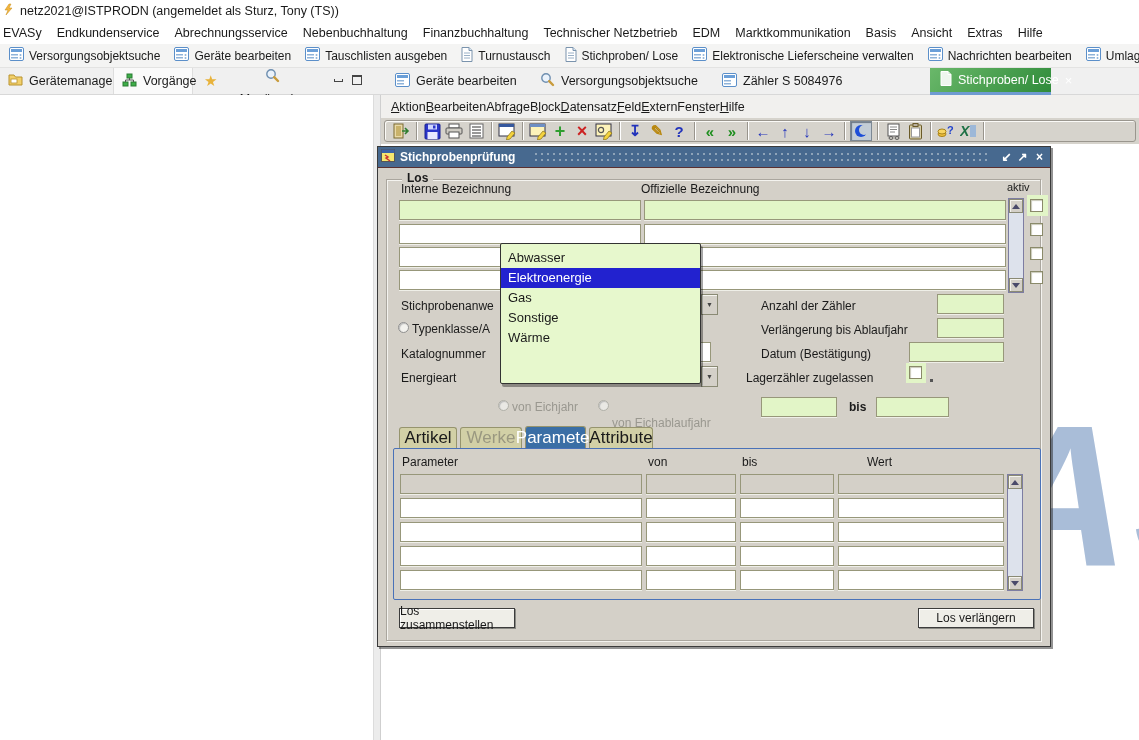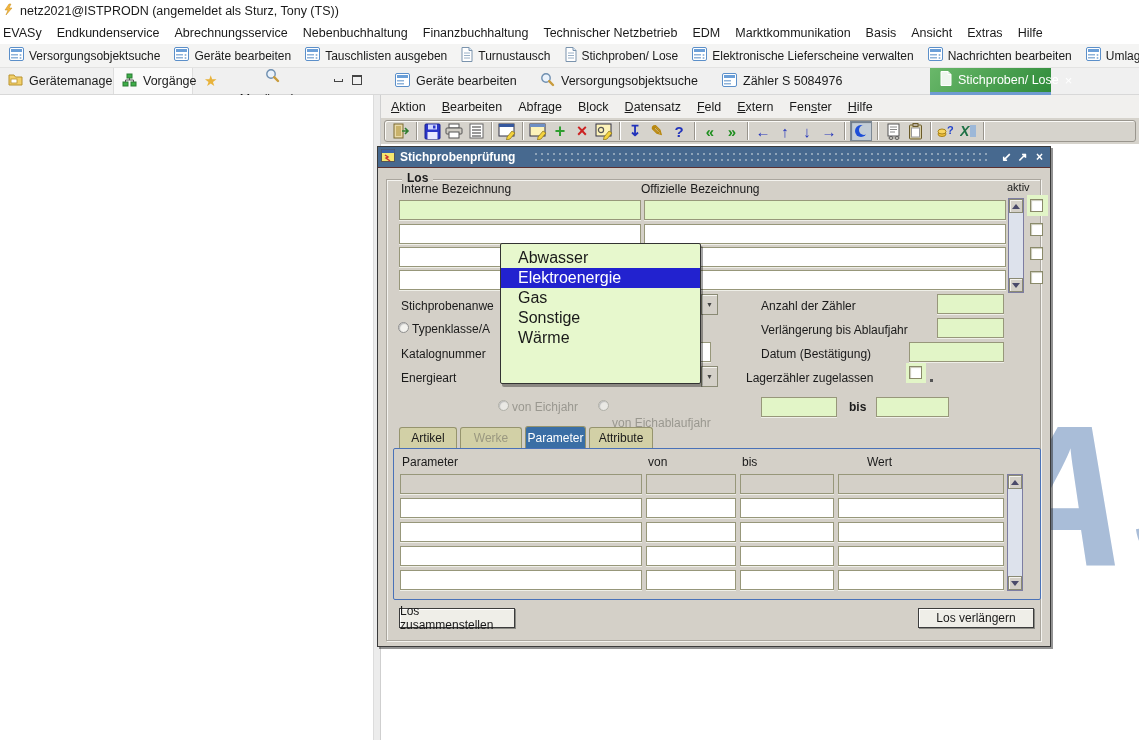--- a/index.html
+++ b/index.html
@@ -18,21 +18,21 @@
   .mditab{position:absolute;top:0;height:26px;display:flex;align-items:center;gap:6px;font-size:12.5px;padding:0 10px;box-sizing:border-box;white-space:nowrap;}
   .mditab.green{background:linear-gradient(135deg,#6ab86a,#2f8b3a);color:#fff;height:24px;}
   .greenline{position:absolute;top:24px;height:3px;background:#6f9bd1;}
   .winbtn{position:absolute;top:5px;width:16px;height:14px;display:flex;align-items:center;justify-content:center;cursor:default;}
   .minbar{width:9px;height:3px;border:1px solid #444;border-top:none;box-sizing:border-box;}
   .maxbox{width:10px;height:10px;border:1px solid #444;border-top:2px solid #444;box-sizing:border-box;}
   
   .leftpanel{left:0;top:95px;width:373px;height:645px;background:#fff;}
   .splitter{left:373px;top:95px;width:8px;height:645px;background:#ececec;border-left:1px solid #dcdcdc;border-right:1px solid #cfcfcf;box-sizing:border-box;}
   
-  .fmenu{left:381px;top:95px;width:758px;height:23px;background:#f1f0ee;display:flex;gap:16px;align-items:center;padding-left:10px;font-size:12.5px;box-sizing:border-box;}
+  .fmenu{left:381px;top:95px;width:758px;height:23px;background:#f1f0ee;display:flex;align-items:center;padding-left:10px;font-size:12.5px;box-sizing:border-box;}
   .fmenu span{white-space:nowrap;cursor:default;}
   .ftoolbar{left:381px;top:118px;width:758px;height:26px;background:#d6d3cc;}
   .ftb-inner{position:absolute;left:3px;top:2px;right:3px;bottom:2px;border:1px solid #9a968e;box-shadow:inset 1px 1px 0 #fbfaf7;border-radius:3px;display:flex;align-items:center;gap:2px;padding-left:6px;box-sizing:border-box;}
   .ticon{width:20px;height:20px;display:flex;align-items:center;justify-content:center;font-size:15px;font-weight:bold;cursor:default;}
   .tsep{width:1px;height:18px;background:#98948c;box-shadow:1px 0 0 #fff;margin:0 3px;}
   .tblue{color:#2233bb;} .tgreen{color:#1f8f1f;} .tred{color:#cc2222;font-size:18px;} .tplus{color:#2f9e2f;font-size:18px;} .tgold{color:#b8860b;}
   .pressed{background:#c3cdd6;border:1px solid #7c8894;box-shadow:inset 1px 1px 1px #6d7884;width:22px;height:20px;box-sizing:border-box;}
   
   .canvas{left:381px;top:144px;width:758px;height:596px;background:#fff;}
   .watermark{position:absolute;left:604px;top:252px;font-size:200px;font-weight:bold;font-style:italic;color:#a9bdd8;line-height:1;letter-spacing:4px;user-select:none;}
@@ -50,27 +50,27 @@
   .fld.green{background:#e2f5c7;}
   .fld.dis{background:#d4d0c8;}
   .combo{position:absolute;width:17px;height:21px;background:#d4d0c8;border:1px solid #8a8a74;box-shadow:inset 1px 1px 0 #f5f4ef;display:flex;align-items:center;justify-content:center;font-size:7px;color:#444;box-sizing:border-box;}
   .cb{position:absolute;width:13px;height:13px;background:#fff;border:1px solid #8a8a6a;box-shadow:inset 1px 1px 1px #c9c9b8;box-sizing:border-box;}
   .cbbg{position:absolute;width:21px;height:21px;background:#e2f5c7;}
   .radio{position:absolute;width:11px;height:11px;border-radius:50%;background:#f3f2ee;border:1px solid #8f8f8f;box-shadow:inset 1px 1px 1px #bbb;box-sizing:border-box;}
   .vscroll{position:absolute;width:16px;background:#dde2ec;border:1px solid #7d7da2;box-sizing:border-box;}
   .sbtn{position:absolute;left:0;width:14px;height:14px;background:#d4d0c8;border:1px solid #8a8a74;box-shadow:inset 1px 1px 0 #f5f4ef;display:flex;align-items:center;justify-content:center;box-sizing:border-box;}
   .tri-up{width:0;height:0;border-left:4px solid transparent;border-right:4px solid transparent;border-bottom:5px solid #4a4a6a;}
   .tri-down{width:0;height:0;border-left:4px solid transparent;border-right:4px solid transparent;border-top:5px solid #4a4a6a;}
-  .dtab{position:absolute;top:259px;height:21px;background:#d2d0a6;border:1px solid #96946e;border-bottom:none;border-radius:3px 3px 0 0;display:flex;align-items:center;justify-content:center;font-size:12px;z-index:3;box-sizing:border-box;cursor:default;}
+  .dtab{position:absolute;top:259px;height:21px;background:#d2d0a6;border:1px solid #96946e;border-bottom:none;border-radius:3px 3px 0 0;display:flex;align-items:center;justify-content:center;font-size:17px;z-index:3;box-sizing:border-box;cursor:default;}
   .dtab.active{background:#3a6ea5;color:#fff;top:258px;height:22px;}
   .dtab.disabled{color:#9a9880;}
   .tablebox{position:absolute;left:15px;top:280px;width:648px;height:152px;border:1px solid #4a72b8;background:#d4d0c8;border-radius:2px;box-sizing:border-box;z-index:2;}
   .btn{position:absolute;height:20px;background:#efeee8;border:1px solid #3c3c3c;box-shadow:1px 1px 0 #8a8a84,inset 1px 1px 0 #fff;font-size:12px;display:flex;align-items:center;justify-content:center;box-sizing:border-box;cursor:default;}
   .ddlist{position:absolute;left:122px;top:75px;width:201px;height:141px;background:#e7f8cd;border:1px solid #333;border-radius:2px;box-shadow:2px 3px 0 rgba(0,0,0,.35);z-index:50;box-sizing:border-box;}
-  .dditem{height:20px;line-height:20px;padding-left:17px;font-size:16px;white-space:nowrap;cursor:default;}
+  .dditem{height:20px;line-height:20px;padding-left:7px;font-size:13px;white-space:nowrap;cursor:default;}
   .dditem.sel{background:#2222cf;color:#fff;}
   .dot{position:absolute;width:3px;height:3px;background:#555;}
   u{text-decoration:underline;}
 </style>
 </head>
 <body>
 
 <div class="screen">
 
   <div class="abs r1">

